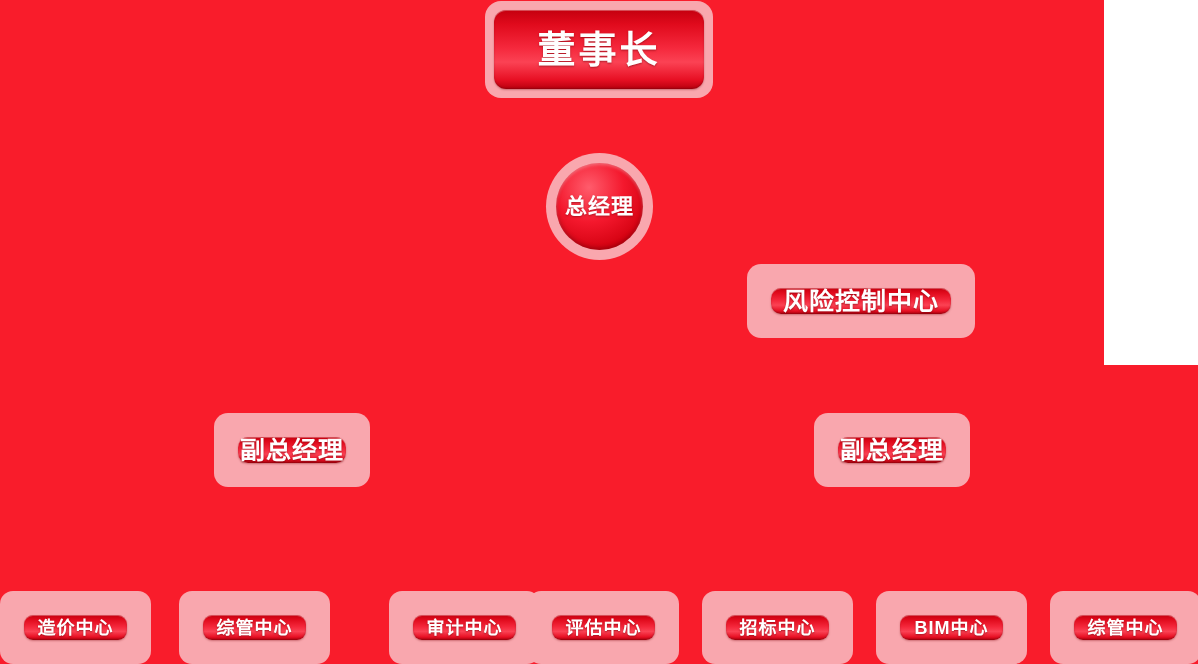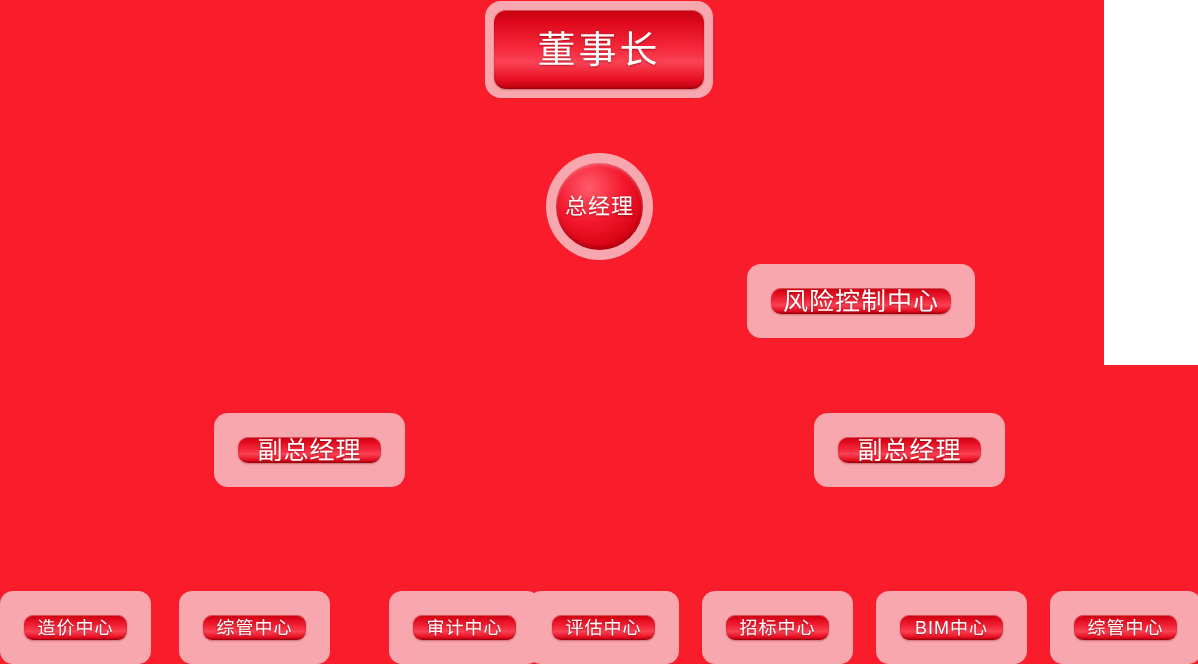--- a/index.html
+++ b/index.html
@@ -57,21 +57,21 @@
                 #FB4254 66%,
                 #E81024 88%,
                 #B9000E 100%);
     box-shadow: inset 0 1px 0 rgba(255,255,255,0.30),
                 inset 0 -1px 2px rgba(0,0,0,0.22),
                 0 1px 2px rgba(120,0,8,0.35);
   }
 
   .node-label {
     color: #FFFFFF;
-    font-weight: 400;
+    font-weight: 700;
     line-height: 1;
     white-space: nowrap;
     letter-spacing: 1px;
     text-shadow: 0 1px 2px rgba(110,0,10,0.55);
   }
 
   
   .node.chairman {
     left: 485px;
     top: 1px;
@@ -87,21 +87,21 @@
   .node.risk {
     left: 747px;
     top: 264px;
     width: 228px;
     height: 74px;
   }
   .node.risk .node-label { font-size: 25px; }
 
   
   .node.deputy {
-    width: 191px;
+    width: 156px;
     height: 74px;
   }
   .node.deputy.left  { left: 214px; top: 413px; }
   .node.deputy.right { left: 814px; top: 413px; }
   .node.deputy .node-label { font-size: 25px; }
 
   
   .node.centre {
     top: 591px;
     width: 151px;

